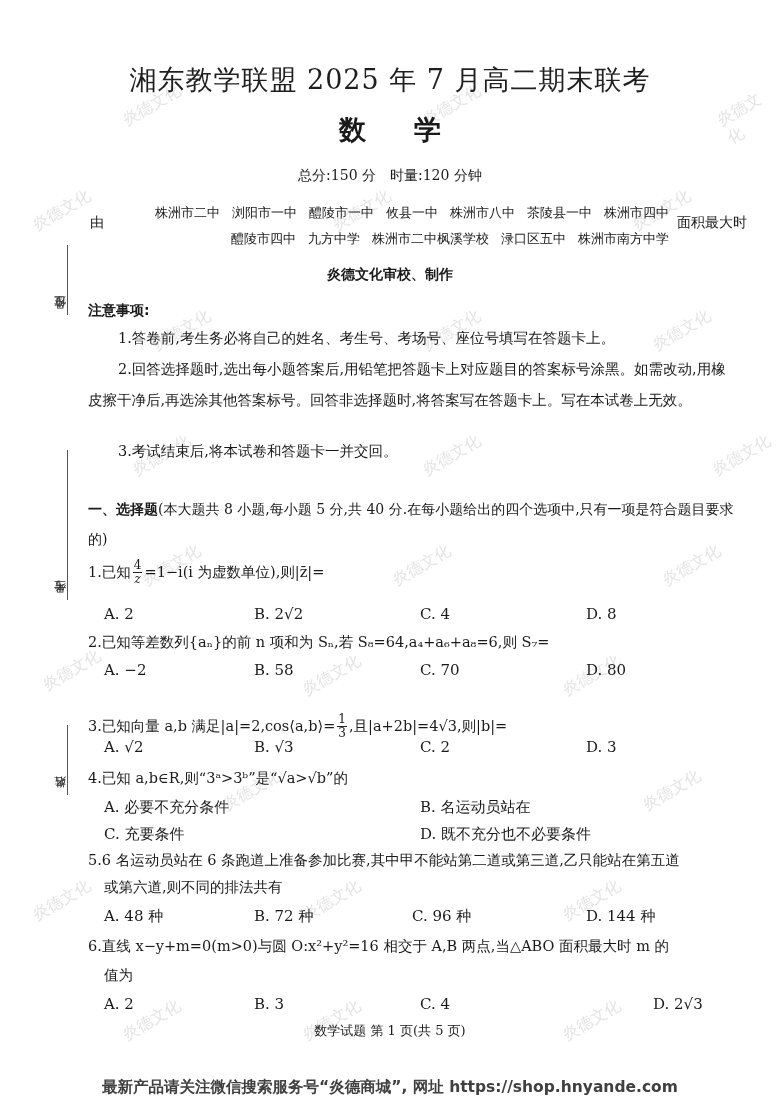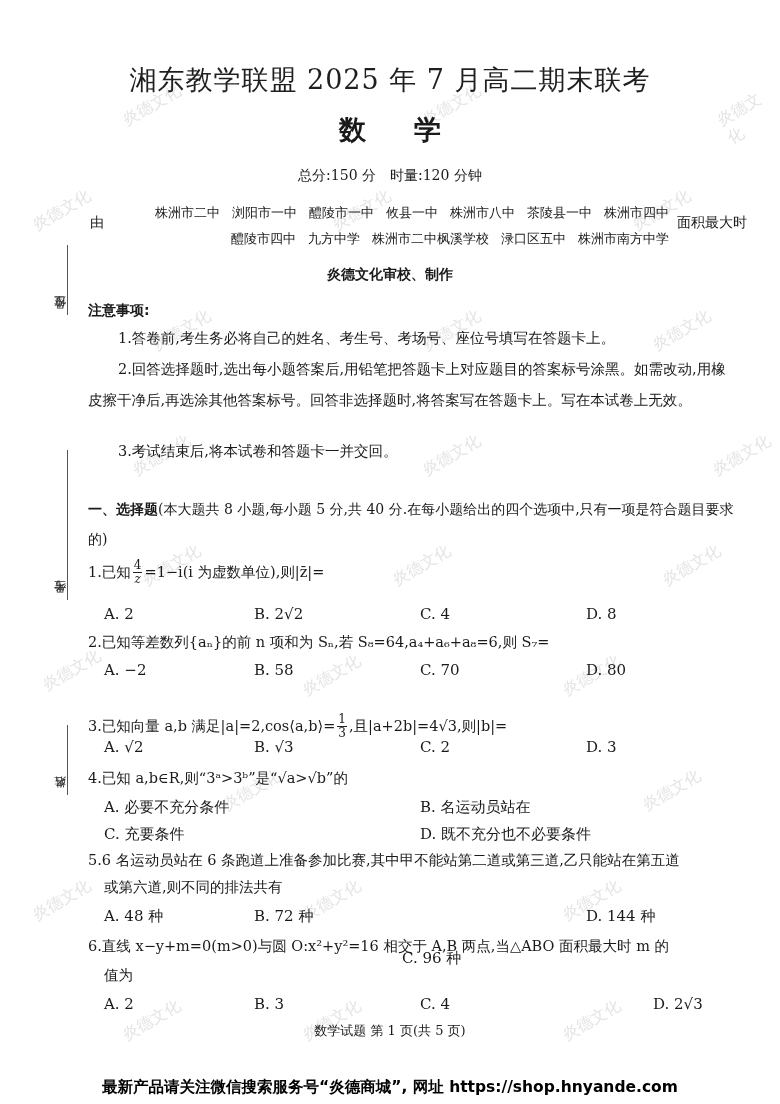--- a/index.html
+++ b/index.html
@@ -22,21 +22,21 @@
   .para { left:88px; width:650px; font-size:14.5px; line-height:31px; }
   .indent { text-indent:30px; }
   .section { left:88px; width:652px; font-size:14px; line-height:30px; }
   .section b { font-family:Liberation Sans, sans-serif; }
   .q { left:88px; width:660px; font-size:14.5px; }
   .opt { font-size:15px; }
   .frac { display:inline-block; vertical-align:middle; text-align:center; font-size:12px; line-height:13px; margin:0 2px; }
   .frac .num { display:block; border-bottom:1px solid #222; padding:0 1px; }
   .frac .den { display:block; font-style:italic; }
   .footer { left:0; width:780px; top:1022px; text-align:center; font-size:13px; }
-  .promo { left:0; width:780px; top:1077px; text-align:center; font-size:15.5px; font-weight:bold; font-family:"DejaVu Sans","Liberation Sans",sans-serif; color:#000000; }
+  .promo { left:0; width:780px; top:1077px; text-align:center; font-size:15.5px; font-weight:bold; font-family:"DejaVu Sans","Liberation Sans",sans-serif; color:#404040; }
   .vlabel { left:52px; font-size:12px; writing-mode:vertical-rl; transform:rotate(180deg); color:#333; }
   .vline { left:67px; width:1px; background:#555; }
   .wm { font-size:16px; color:#e4e4e4; transform:rotate(-30deg); font-family:"DejaVu Serif",serif; pointer-events:none; }
 </style>
 </head>
 <body>
 
 <div class="abs wm" style="left:120px;top:95px;">炎德文化</div>
 <div class="abs wm" style="left:420px;top:95px;">炎德文化</div>
 <div class="abs wm" style="left:720px;top:95px;">炎德文化</div>
@@ -128,21 +128,21 @@
 <div class="abs opt" style="top:798px;left:420px;">B. 名运动员站在</div>
 <div class="abs opt" style="top:825px;left:104px;">C. 充要条件</div>
 <div class="abs opt" style="top:825px;left:420px;">D. 既不充分也不必要条件</div>
 
 <div class="abs q" style="top:851px;">
   <span>5.</span><span>6 名运动员站在 6 条跑道上准备参加比赛,其中甲不能站第二道或第三道,乙只能站在第五道</span>
 </div>
 <div class="abs q" style="top:878px;left:104px;">或第六道,则不同的排法共有</div>
 <div class="abs opt" style="top:907px;left:104px;">A. 48 种</div>
 <div class="abs opt" style="top:907px;left:254px;">B. 72 种</div>
-<div class="abs opt" style="top:907px;left:402px;margin-top:42px;">C. 96 种</div>
+<div class="abs opt" style="top:907px;left:412px;">C. 96 种</div>
 <div class="abs opt" style="top:907px;left:586px;">D. 144 种</div>
 
 <div class="abs q" style="top:937px;">
   <span>6.</span><span>直线 x−y+m=0(m&gt;0)与圆 O:x²+y²=16 相交于 A,B 两点,当△ABO 面积最大时 m 的</span>
 </div>
 <div class="abs q" style="top:966px;left:104px;">值为</div>
 <div class="abs opt" style="top:995px;left:104px;">A. 2</div>
 <div class="abs opt" style="top:995px;left:254px;">B. 3</div>
 <div class="abs opt" style="top:995px;left:420px;">C. 4</div>
 <div class="abs opt" style="top:995px;left:617px;margin-left:36px;">D. 2√3</div>

